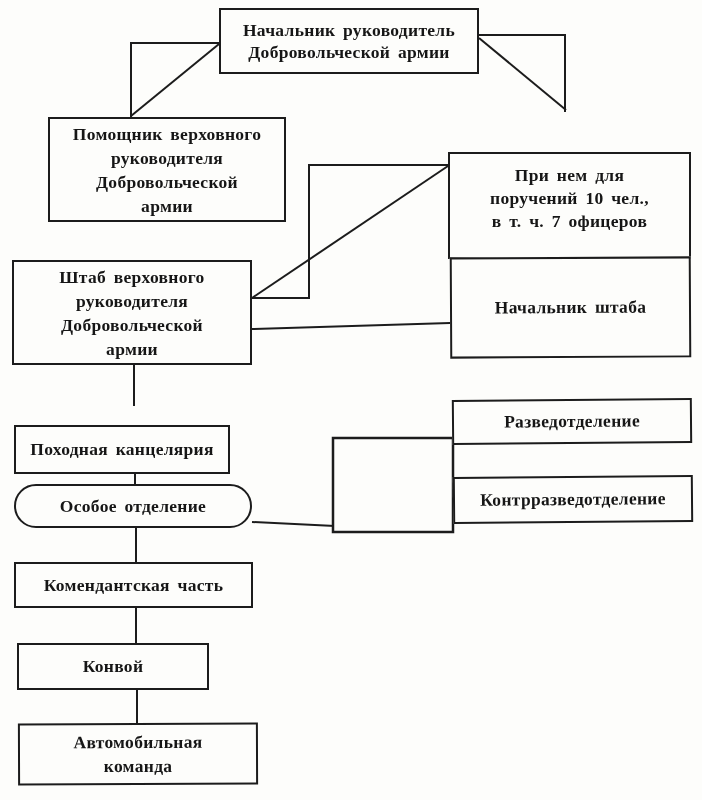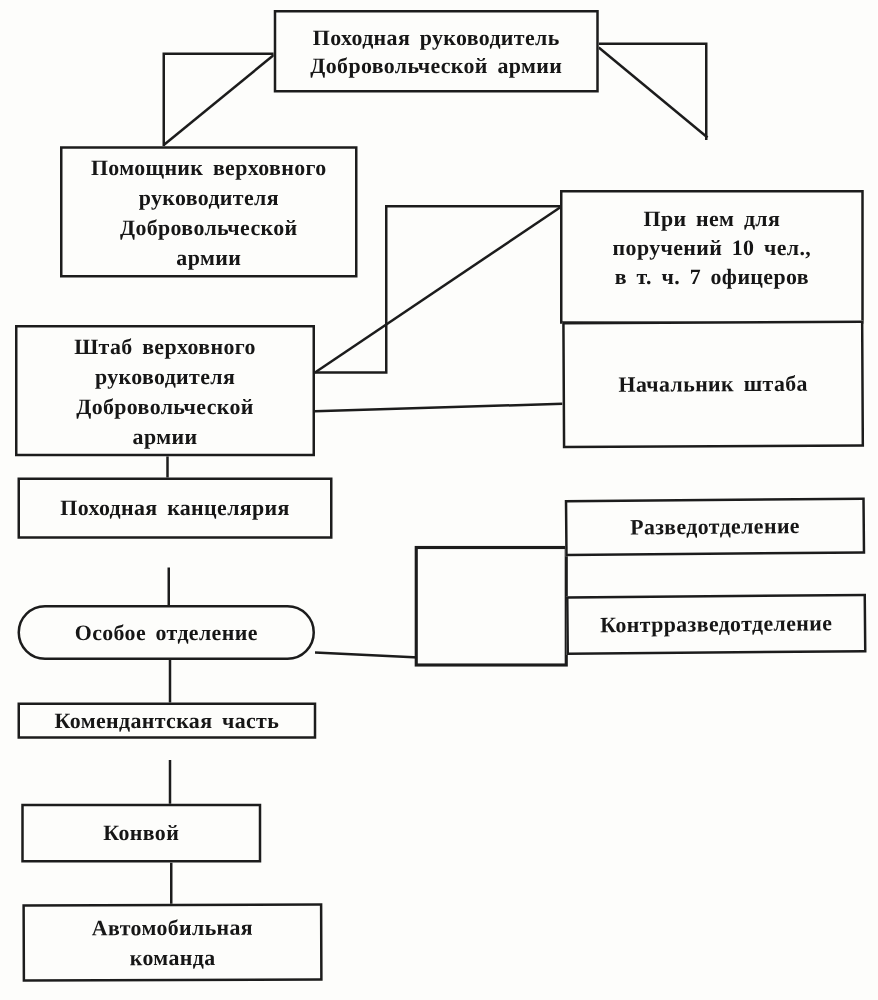--- a/index.html
+++ b/index.html
@@ -37,25 +37,25 @@
     z-index: 2;
   }
   .box .ln { display: block; }
 
   #b-supreme      { left: 219px; top: 8px;   width: 260px; height: 66px;  line-height: 22px; }
   #b-assistant    { left: 12px;  top: 117px; width: 238px; height: 105px; line-height: 24px; margin-left: 36px; }
   #b-errands      { left: 448px; top: 112px; width: 243px; height: 107px; line-height: 23px;
                     justify-content: flex-start; padding-top: 10px; margin-top: 40px; }
   #b-staff        { left: 12px;  top: 260px; width: 240px; height: 105px; line-height: 24px; }
   #b-chief        { left: 450px; top: 257px; width: 241px; height: 101px; transform: rotate(-0.3deg); }
-  #b-chancellery  { left: 14px;  top: 382px; width: 252px; height: 49px; }
+  #b-chancellery  { left: 14px;  top: 425px; width: 216px; height: 49px; }
   #b-intelligence { left: 452px; top: 399px; width: 240px; height: 45px;  transform: rotate(-0.5deg); }
   #b-special      { left: 14px;  top: 484px; width: 238px; height: 44px; border-radius: 22px; }
   #b-counterintel { left: 453px; top: 476px; width: 240px; height: 47px;  transform: rotate(-0.5deg); }
-  #b-commandant   { left: 14px;  top: 562px; width: 239px; height: 29px; }
+  #b-commandant   { left: 14px;  top: 562px; width: 239px; height: 46px; }
   #b-convoy       { left: 17px;  top: 643px; width: 192px; height: 47px; }
   #b-automobile   { left: 18px;  top: 723px; width: 240px; height: 62px;  line-height: 24px; transform: rotate(-0.2deg); }
 </style>
 </head>
 <body>
 
 <div class="page">
 
   <svg class="wires" viewBox="0 0 702 800" xmlns="http://www.w3.org/2000/svg">
     <g stroke="#1c1c1c" stroke-width="2" fill="none">
@@ -81,21 +81,21 @@
 
       <line x1="136" y1="528" x2="136" y2="563"></line>
 
       <line x1="136" y1="608" x2="136" y2="644"></line>
 
       <line x1="137" y1="690" x2="137" y2="724"></line>
     </g>
   </svg>
 
   <div class="box" id="b-supreme">
-    <span class="ln">Походная руководитель</span>
+    <span class="ln">Начальник руководитель</span>
     <span class="ln">Добровольческой армии</span>
   </div>
 
   <div class="box" id="b-assistant">
     <span class="ln">Помощник верховного</span>
     <span class="ln">руководителя</span>
     <span class="ln">Добровольческой</span>
     <span class="ln">армии</span>
   </div>
 

